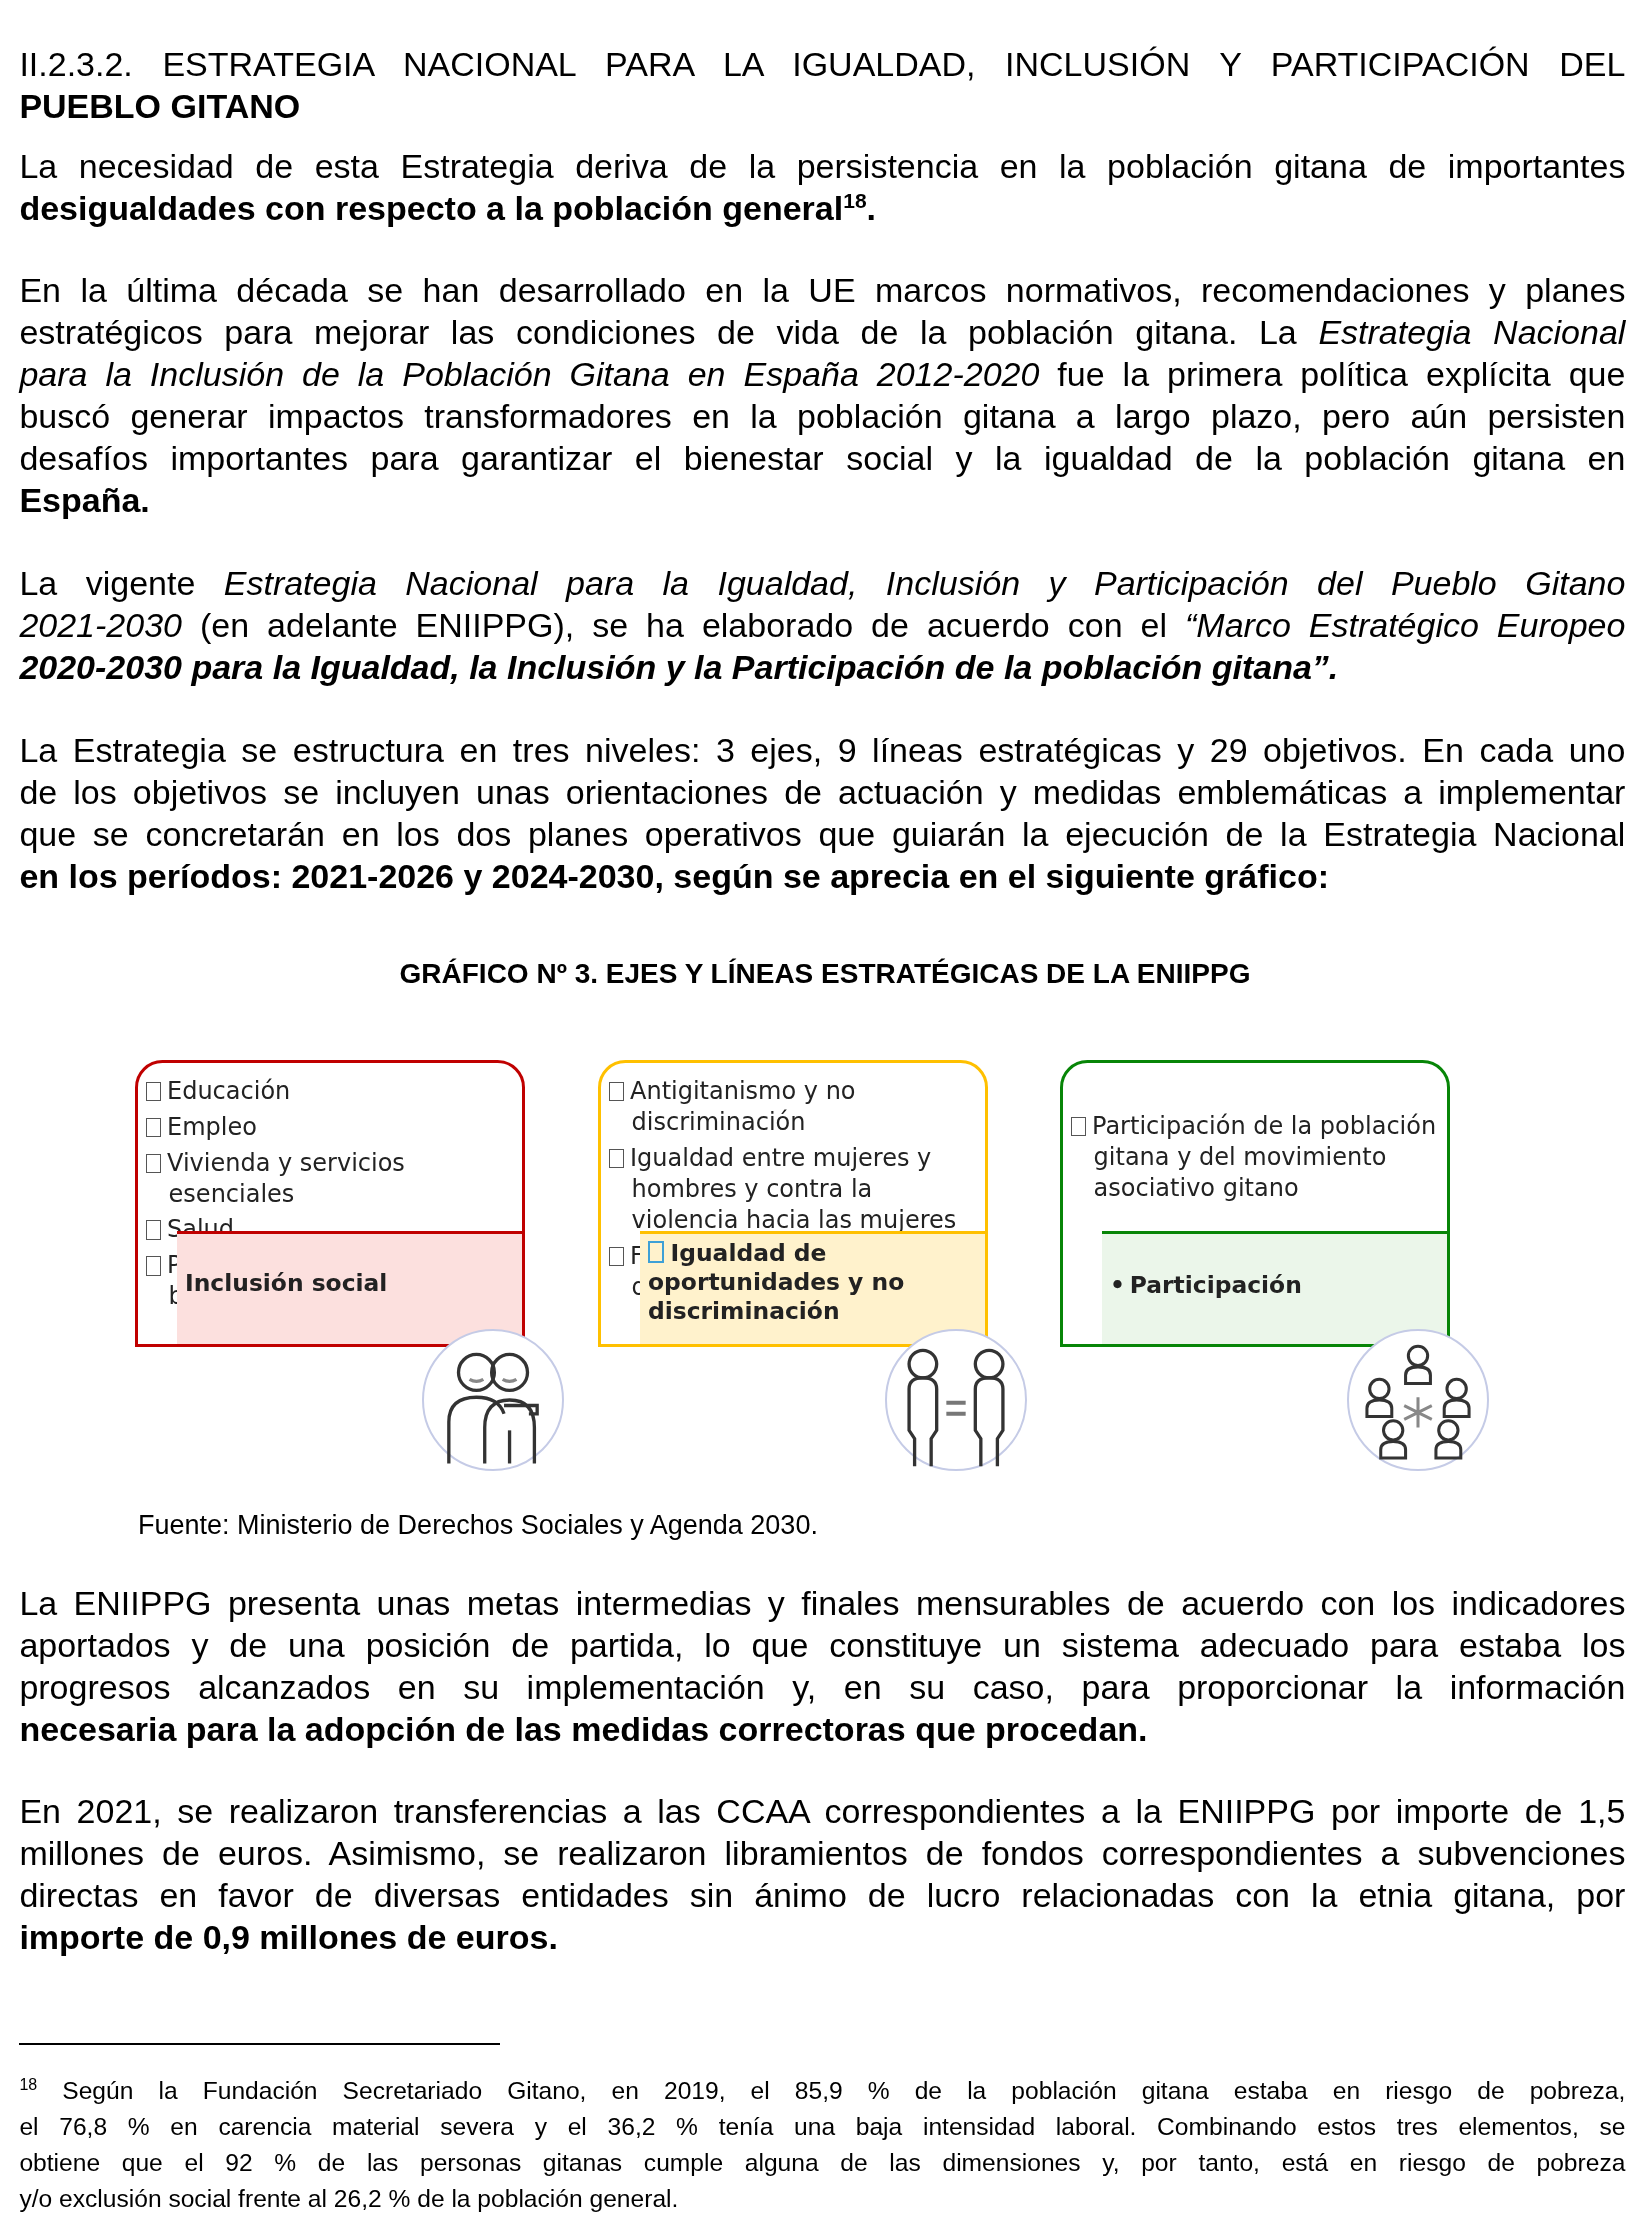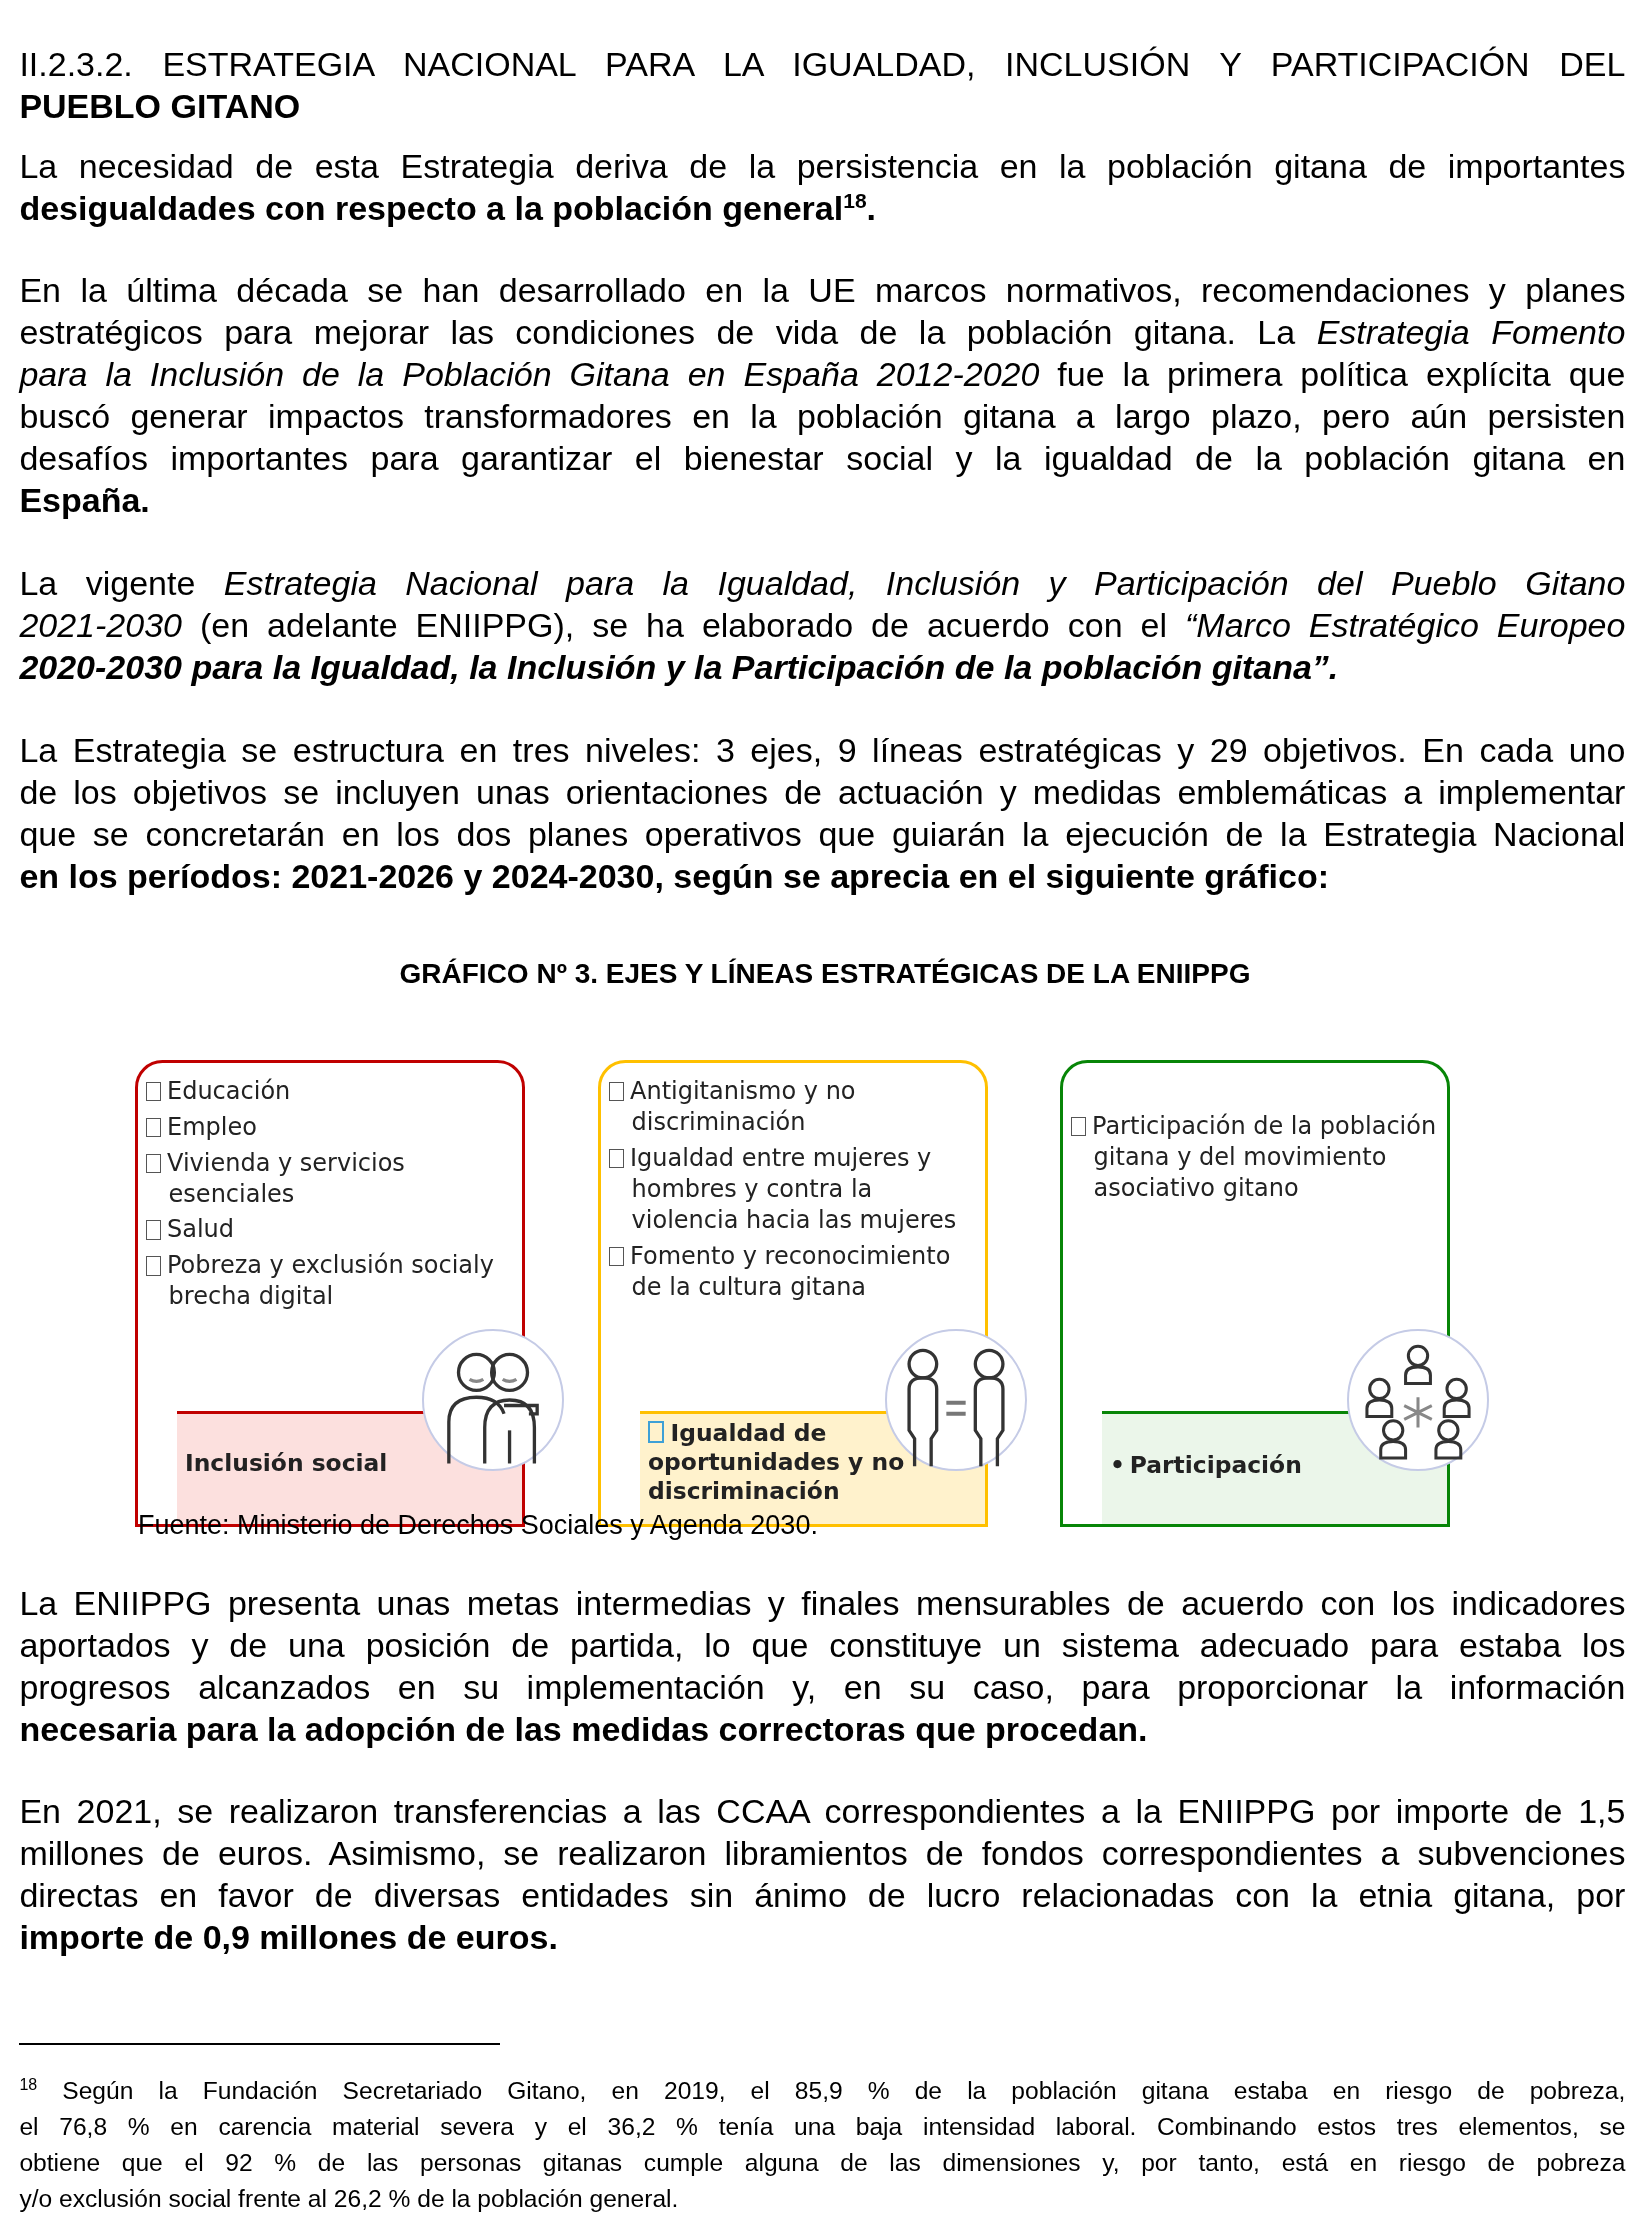--- a/index.html
+++ b/index.html
@@ -7,21 +7,21 @@
          font-family:"Liberation Sans", sans-serif; color:#000; }
   .blk { position:absolute; left:19.4px; width:1606px; font-size:34px; line-height:42px;
          text-align:justify; }
   .blk .ln { display:block; text-align:justify; text-align-last:justify; white-space:nowrap; }
   .blk .ln.last { text-align-last:left;font-weight:bold; }
   .ln span { white-space:pre; }
   i { font-style:italic; }
   sup { font-size:21px; line-height:0; vertical-align:super; }
   .title { position:absolute; left:0; width:1650px; top:958px; text-align:center;
            font-weight:bold; font-size:28px; }
-  .box { position:absolute; top:1060px; width:390px; height:467px; border:3.2px solid; border-radius:27.4px 27.4px 0 0;
+  .box { position:absolute; top:1060px; width:390px; height:287px; border:3.2px solid; border-radius:27.4px 27.4px 0 0;
          box-sizing:border-box; background:#fff; overflow:visible;
          font-family:"DejaVu Sans", sans-serif; }
   .box .top { position:absolute; left:8px; right:8px; top:13px; font-size:24px; line-height:31px; color:#222; }
   .box .bot { position:absolute; left:0; right:0; bottom:0; height:113px; border-top:3.2px solid; box-sizing:border-box;margin-left:39px; }
   .box .bot .lbl { position:absolute; left:8px; font-weight:bold; font-size:23.4px; line-height:29px; color:#222; }
   .item { display:block; padding-left:22.6px; text-indent:-22.6px; margin-bottom:4.8px; }
   .chk { display:inline-block; width:14.5px; height:19.4px; border:1.2px solid #555; margin-right:6.5px; vertical-align:-2.4px; box-sizing:border-box; text-indent:0; }
   .red { left:135px; border-color:#C00000; }
   .red .bot { background:#FCE0DE; border-color:#C00000; }
   .yel { left:598px; border-color:#FFC000; }
@@ -46,21 +46,21 @@
   <span class="ln last">PUEBLO GITANO</span>
 </div>
 
 <div class="blk" style="top:145px;">
   <span class="ln">La necesidad de esta Estrategia deriva de la persistencia en la población gitana de importantes</span>
   <span class="ln last"><span>desigualdades con respecto a la población general</span><sup>18</sup><span>.</span></span>
 </div>
 
 <div class="blk" style="top:269px;">
   <span class="ln">En la última década se han desarrollado en la UE marcos normativos, recomendaciones y planes</span>
-  <span class="ln"><span>estratégicos para mejorar las condiciones de vida de la población gitana. La </span><i>Estrategia Fomento</i></span>
+  <span class="ln"><span>estratégicos para mejorar las condiciones de vida de la población gitana. La </span><i>Estrategia Nacional</i></span>
   <span class="ln"><i>para la Inclusión de la Población Gitana en España 2012-2020</i><span> fue la primera política explícita que</span></span>
   <span class="ln">buscó generar impactos transformadores en la población gitana a largo plazo, pero aún persisten</span>
   <span class="ln">desafíos importantes para garantizar el bienestar social y la igualdad de la población gitana en</span>
   <span class="ln last">España.</span>
 </div>
 
 <div class="blk" style="top:562px;">
   <span class="ln"><span>La vigente </span><i>Estrategia Nacional para la Igualdad, Inclusión y Participación del Pueblo Gitano</i></span>
   <span class="ln"><i>2021-2030</i><span> (en adelante ENIIPPG), se ha elaborado de acuerdo con el </span><i>“Marco Estratégico Europeo</i></span>
   <span class="ln last"><i>2020-2030 para la Igualdad, la Inclusión y la Participación de la población gitana”.</i></span>

